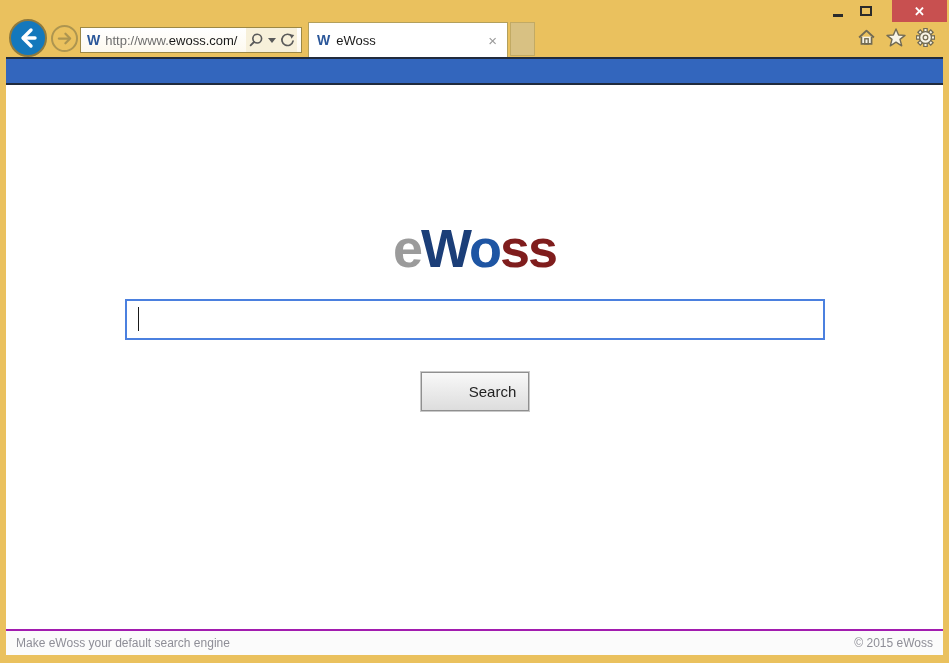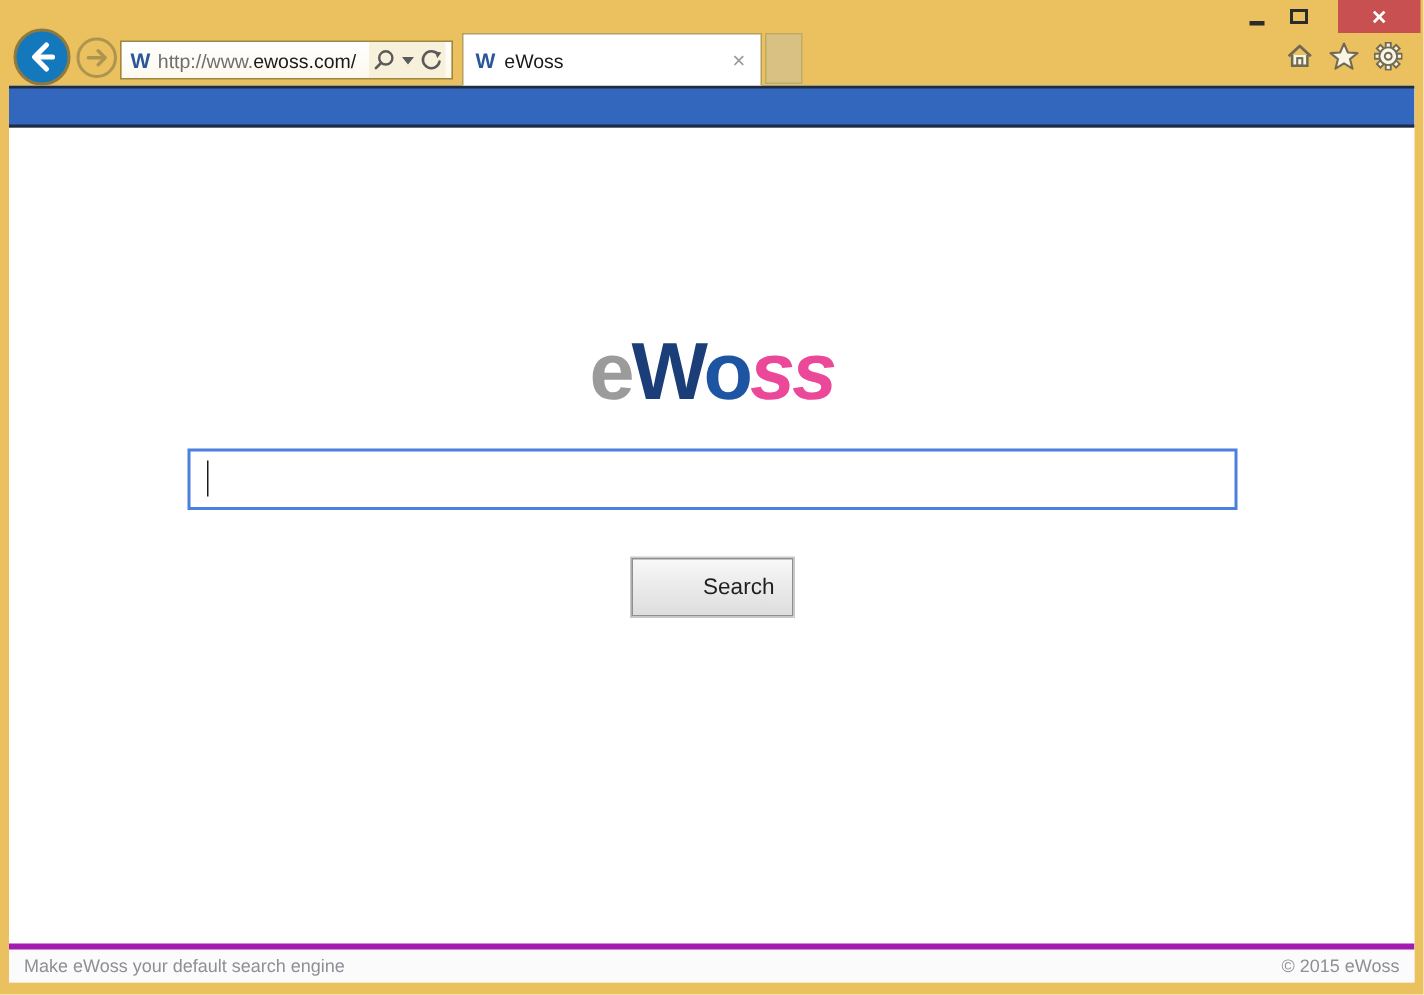--- a/index.html
+++ b/index.html
@@ -69,38 +69,38 @@
   .banner {
     height:28px; background:#3366BD;
     border-top:2px solid #202B3D; border-bottom:2px solid #202B3D; flex:0 0 auto;
   }
   .main { flex:1 1 auto; display:flex; flex-direction:column; align-items:center; }
 
   .logo { margin-top:136px; font-size:54px; font-weight:bold; letter-spacing:-2px; line-height:1; user-select:none; }
   .logo .l-gray { color:#9B9B9B; }
   .logo .l-navy { color:#1B3E78; }
   .logo .l-mid  { color:#1E55A3; }
-  .logo .l-blue { color:#ec4899;font-style:italic; }
+  .logo .l-blue { color:#7f1d1d; }
 
   .search-box-wrap { margin-top:24px; position:relative; width:700px; height:41px; }
   .search-input {
     width:100%; height:100%; border:2px solid #4B80DF; outline:none;
     font-size:18px; padding:0 12px; font-family:"Liberation Sans", sans-serif;
   }
   .text-caret { position:absolute; left:13px; top:8px; width:1.5px; height:24px; background:#1A1A1A; }
 
   .search-btn {
     margin-top:32px; width:108px; height:39px;
     background:linear-gradient(#F8F8F8, #DDDDDD);
     border:1px solid #8F8F8F; box-shadow:0 0 0 1px #C9C9C9;
     font-size:15px; color:#1F1F1F; font-family:"Liberation Sans", sans-serif;padding-left:36px;
   }
 
   .footer {
-    flex:0 0 auto; height:26px; background:#FBFBFB; border-top:4px solid #a21caf;
+    flex:0 0 auto; height:26px; background:#FBFBFB; border-top:2px solid #a21caf;
     display:flex; align-items:center; justify-content:space-between; padding:4px 10px;
     font-size:12px; color:#8E8E97;
   }
 </style>
 </head>
 <body>
 
 <div class="window">
 
   <div class="chrome">

